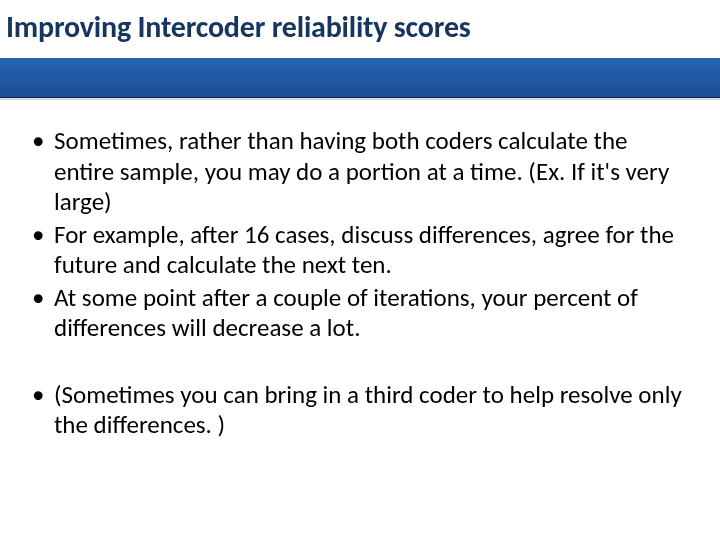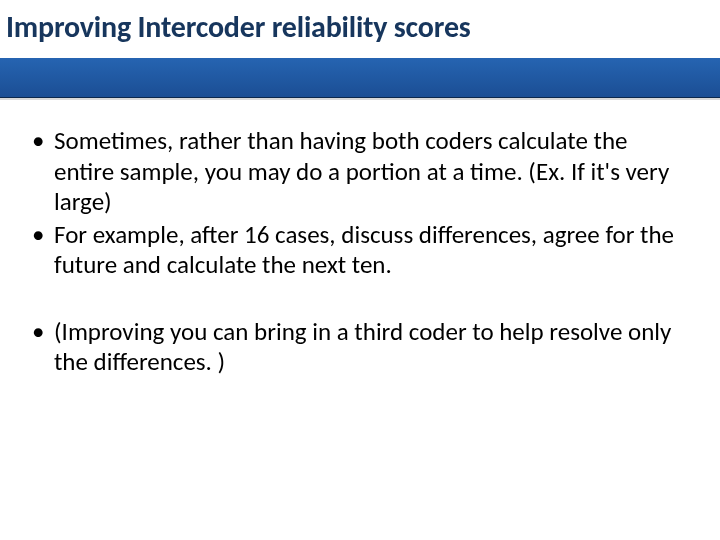--- a/index.html
+++ b/index.html
@@ -78,19 +78,20 @@
 <div class="slide">
   <div class="title-bar">
     <div class="title-inner">
       <div class="title-text">Improving Intercoder reliability scores</div>
     </div>
   </div>
   <div class="content">
     <ul class="main-list">
       <li>Sometimes, rather than having both coders calculate the entire sample, you may do a portion at a time.  (Ex. If it's very large)</li>
       <li>For example, after 16 cases, discuss differences, agree for the future and calculate the next ten.</li>
+      <li>At some point after a couple of iterations, your percent of differences will decrease a lot.</li>
     </ul>
     <div class="gap"></div>
     <ul class="main-list">
-      <li>(Improving you can bring in a third coder to help resolve only the differences. )</li>
+      <li>(Sometimes you can bring in a third coder to help resolve only the differences. )</li>
     </ul>
   </div>
 </div>
 
 </body></html>

